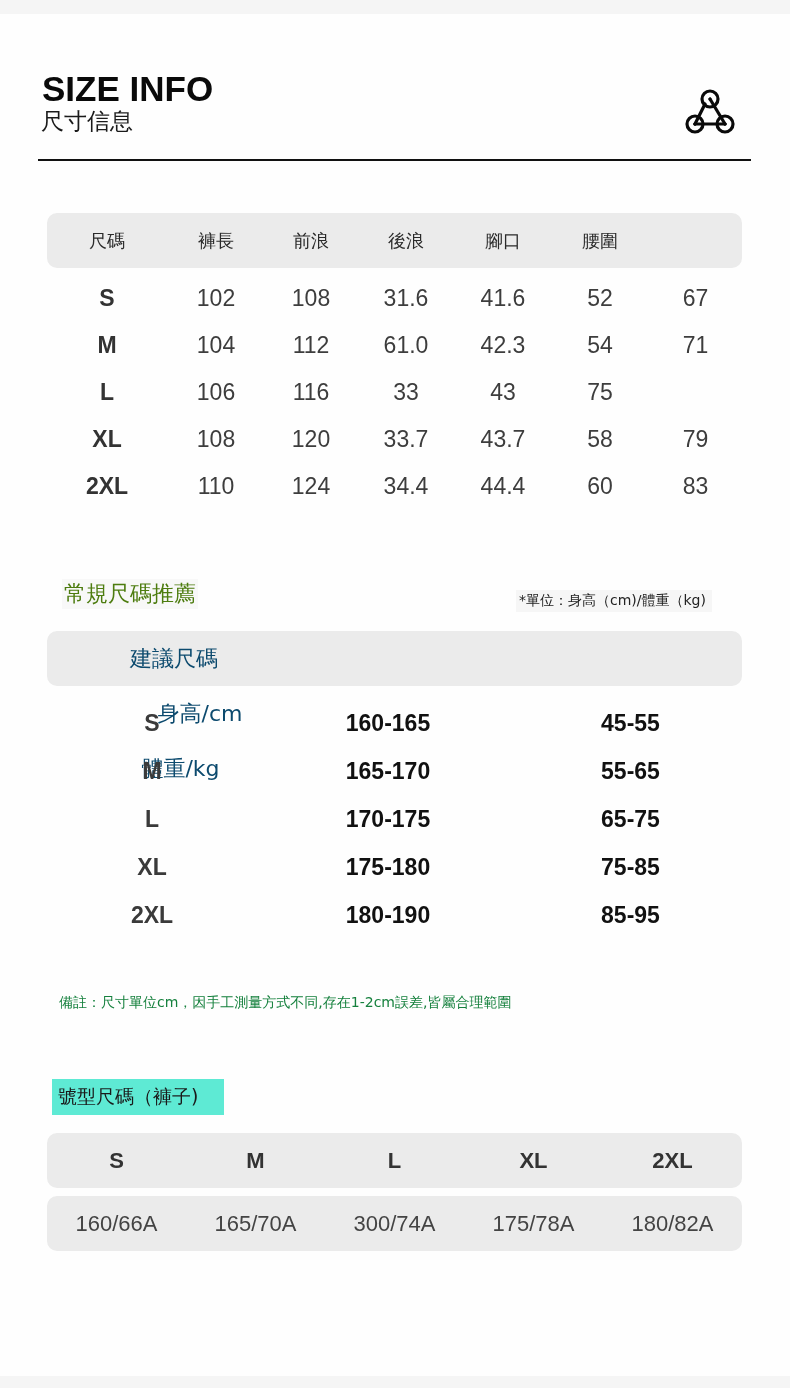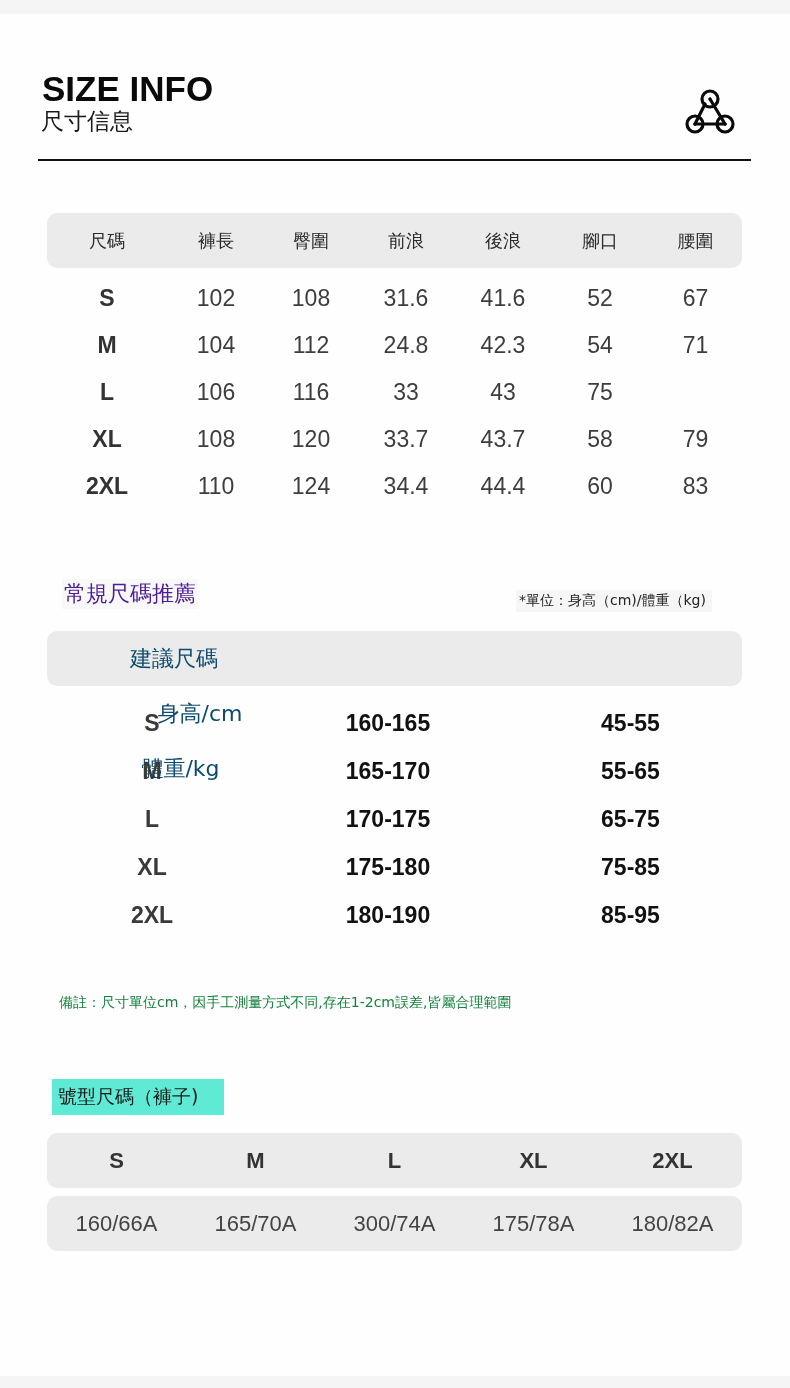--- a/index.html
+++ b/index.html
@@ -23,21 +23,21 @@
     .t1-row .cell { font-family: "Liberation Sans", sans-serif; font-size: 23px; color: #3d3d3d; height: 47px; }
     .t1-row .cell.size { font-weight: 700; color: #333; }
     .t1-head .cell:nth-child(1), .t1-row .cell:nth-child(1) { width: 120px; }
     .t1-head .cell:nth-child(2), .t1-row .cell:nth-child(2) { width: 98px; }
     .t1-head .cell:nth-child(3), .t1-row .cell:nth-child(3) { width: 92px; }
     .t1-head .cell:nth-child(4), .t1-row .cell:nth-child(4) { width: 98px; }
     .t1-head .cell:nth-child(5), .t1-row .cell:nth-child(5) { width: 96px; }
     .t1-head .cell:nth-child(6), .t1-row .cell:nth-child(6) { width: 98px; }
     .t1-head .cell:nth-child(7), .t1-row .cell:nth-child(7) { width: 93px; }
 
-    .sec2-title { position: absolute; left: 62px; top: 565px; font-size: 22px; color: #4c1d95; background: #f8f8f8; padding: 0 2px; }
+    .sec2-title { position: absolute; left: 62px; top: 565px; font-size: 22px; color: #4d7c0f; background: #f8f8f8; padding: 0 2px; }
     .sec2-unit { position: absolute; left: 516px; top: 576px; font-size: 14px; color: #222; background: #f6f6f6; padding: 2px 6px 2px 3px; }
 
     .t2-head { top: 617px; height: 55px; }
     .t2-head .cell { font-size: 22px; color: #0c4a6e; height: 55px; margin-left: 22px; }
     .t2-head .cell:nth-child(1), .t2-row .cell:nth-child(1) { width: 210px; }
     .t2-head .cell:nth-child(2), .t2-row .cell:nth-child(2) { width: 262px; }
     .t2-head .cell:nth-child(3), .t2-row .cell:nth-child(3) { width: 223px; }
     .t2-row { height: 48px; }
     .t2-row .cell { font-family: "Liberation Sans", sans-serif; font-size: 23px; font-weight: 700; color: #111; height: 48px; }
     .t2-row .cell.size { color: #3a3a3a; font-weight: 700; }
@@ -81,41 +81,40 @@
       <circle cx="13" cy="40" r="1.6"></circle>
       <circle cx="43" cy="40" r="1.6"></circle>
     </g>
   </svg>
 
   <div class="rule"></div>
 
   <div class="bar t1-head">
     <div class="cell">尺碼</div>
     <div class="cell">褲長</div>
-    <div class="cell">臀圍</div>
     <div class="cell">前浪</div>
     <div class="cell">後浪</div>
     <div class="cell">腳口</div>
     <div class="cell">腰圍</div>
   </div>
 
   <div class="row t1-row" style="top:261px">
     <div class="cell size">S</div>
     <div class="cell">102</div>
     <div class="cell">108</div>
     <div class="cell">31.6</div>
     <div class="cell">41.6</div>
     <div class="cell">52</div>
     <div class="cell">67</div>
   </div>
   <div class="row t1-row" style="top:308px">
     <div class="cell size">M</div>
     <div class="cell">104</div>
     <div class="cell">112</div>
-    <div class="cell">24.8</div>
+    <div class="cell">61.0</div>
     <div class="cell">42.3</div>
     <div class="cell">54</div>
     <div class="cell">71</div>
   </div>
   <div class="row t1-row" style="top:355px">
     <div class="cell size">L</div>
     <div class="cell">106</div>
     <div class="cell">116</div>
     <div class="cell">33</div>
     <div class="cell">43</div>

